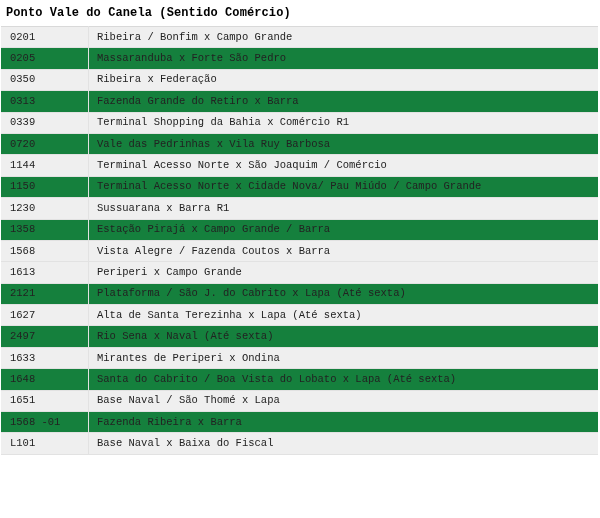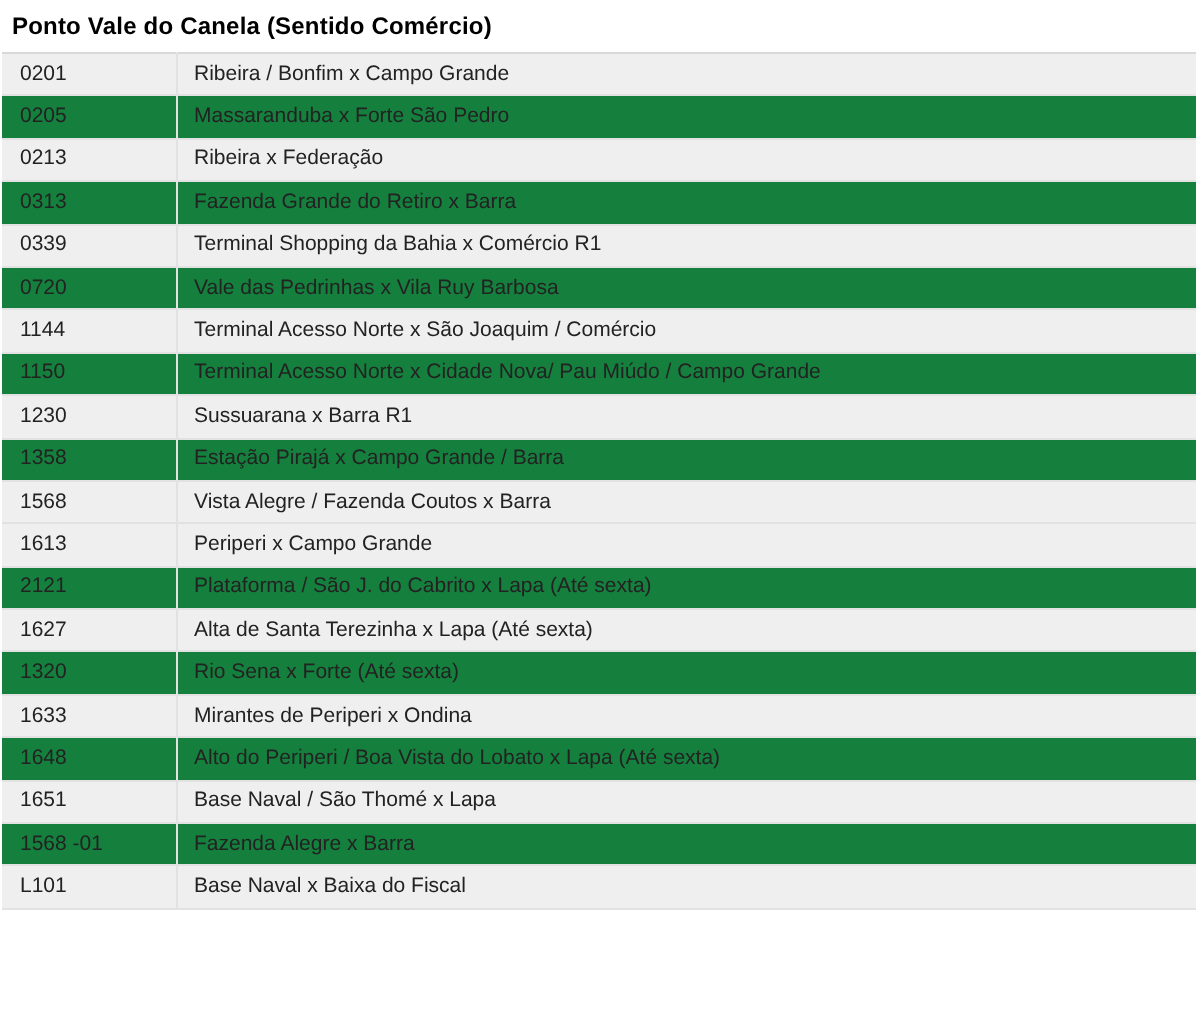--- a/index.html
+++ b/index.html
@@ -11,20 +11,21 @@
     width: 600px;
     height: 518px;
     font-family: "Liberation Sans", sans-serif;
     color: #1a1a1a;
     overflow: hidden;
   }
   .page {
     width: 600px;
     box-sizing: border-box;
     padding: 4px 0 0 0;
+    font-family: Liberation Mono, monospace;
   }
   .title {
     font-size: 12px;
     font-weight: bold;
     color: #000000;
     padding: 2px 0 6px 6px;
     letter-spacing: 0.1px;
   }
   table.routes {
     width: 597px;
@@ -68,21 +69,21 @@
     <tbody>
       <tr class="odd">
         <td class="code">0201</td>
         <td class="name">Ribeira / Bonfim x Campo Grande</td>
       </tr>
       <tr class="even">
         <td class="code">0205</td>
         <td class="name">Massaranduba x Forte São Pedro</td>
       </tr>
       <tr class="odd">
-        <td class="code">0213</td>
+        <td class="code">0350</td>
         <td class="name">Ribeira x Federação</td>
       </tr>
       <tr class="even">
         <td class="code">0313</td>
         <td class="name">Fazenda Grande do Retiro x Barra</td>
       </tr>
       <tr class="odd">
         <td class="code">0339</td>
         <td class="name">Terminal Shopping da Bahia x Comércio R1</td>
       </tr>
@@ -116,38 +117,38 @@
       </tr>
       <tr class="even">
         <td class="code">2121</td>
         <td class="name">Plataforma / São J. do Cabrito x Lapa (Até sexta)</td>
       </tr>
       <tr class="odd">
         <td class="code">1627</td>
         <td class="name">Alta de Santa Terezinha x Lapa (Até sexta)</td>
       </tr>
       <tr class="even">
-        <td class="code">1320</td>
-        <td class="name">Rio Sena x Forte (Até sexta)</td>
+        <td class="code">2497</td>
+        <td class="name">Rio Sena x Naval (Até sexta)</td>
       </tr>
       <tr class="odd">
         <td class="code">1633</td>
         <td class="name">Mirantes de Periperi x Ondina</td>
       </tr>
       <tr class="even">
         <td class="code">1648</td>
-        <td class="name">Alto do Periperi / Boa Vista do Lobato x Lapa (Até sexta)</td>
+        <td class="name">Santa do Cabrito / Boa Vista do Lobato x Lapa (Até sexta)</td>
       </tr>
       <tr class="odd">
         <td class="code">1651</td>
         <td class="name">Base Naval / São Thomé x Lapa</td>
       </tr>
       <tr class="even">
         <td class="code">1568 -01</td>
-        <td class="name">Fazenda Alegre x Barra</td>
+        <td class="name">Fazenda Ribeira x Barra</td>
       </tr>
       <tr class="odd">
         <td class="code">L101</td>
         <td class="name">Base Naval x Baixa do Fiscal</td>
       </tr>
     </tbody>
   </table>
 </div>
 
 </body></html>

